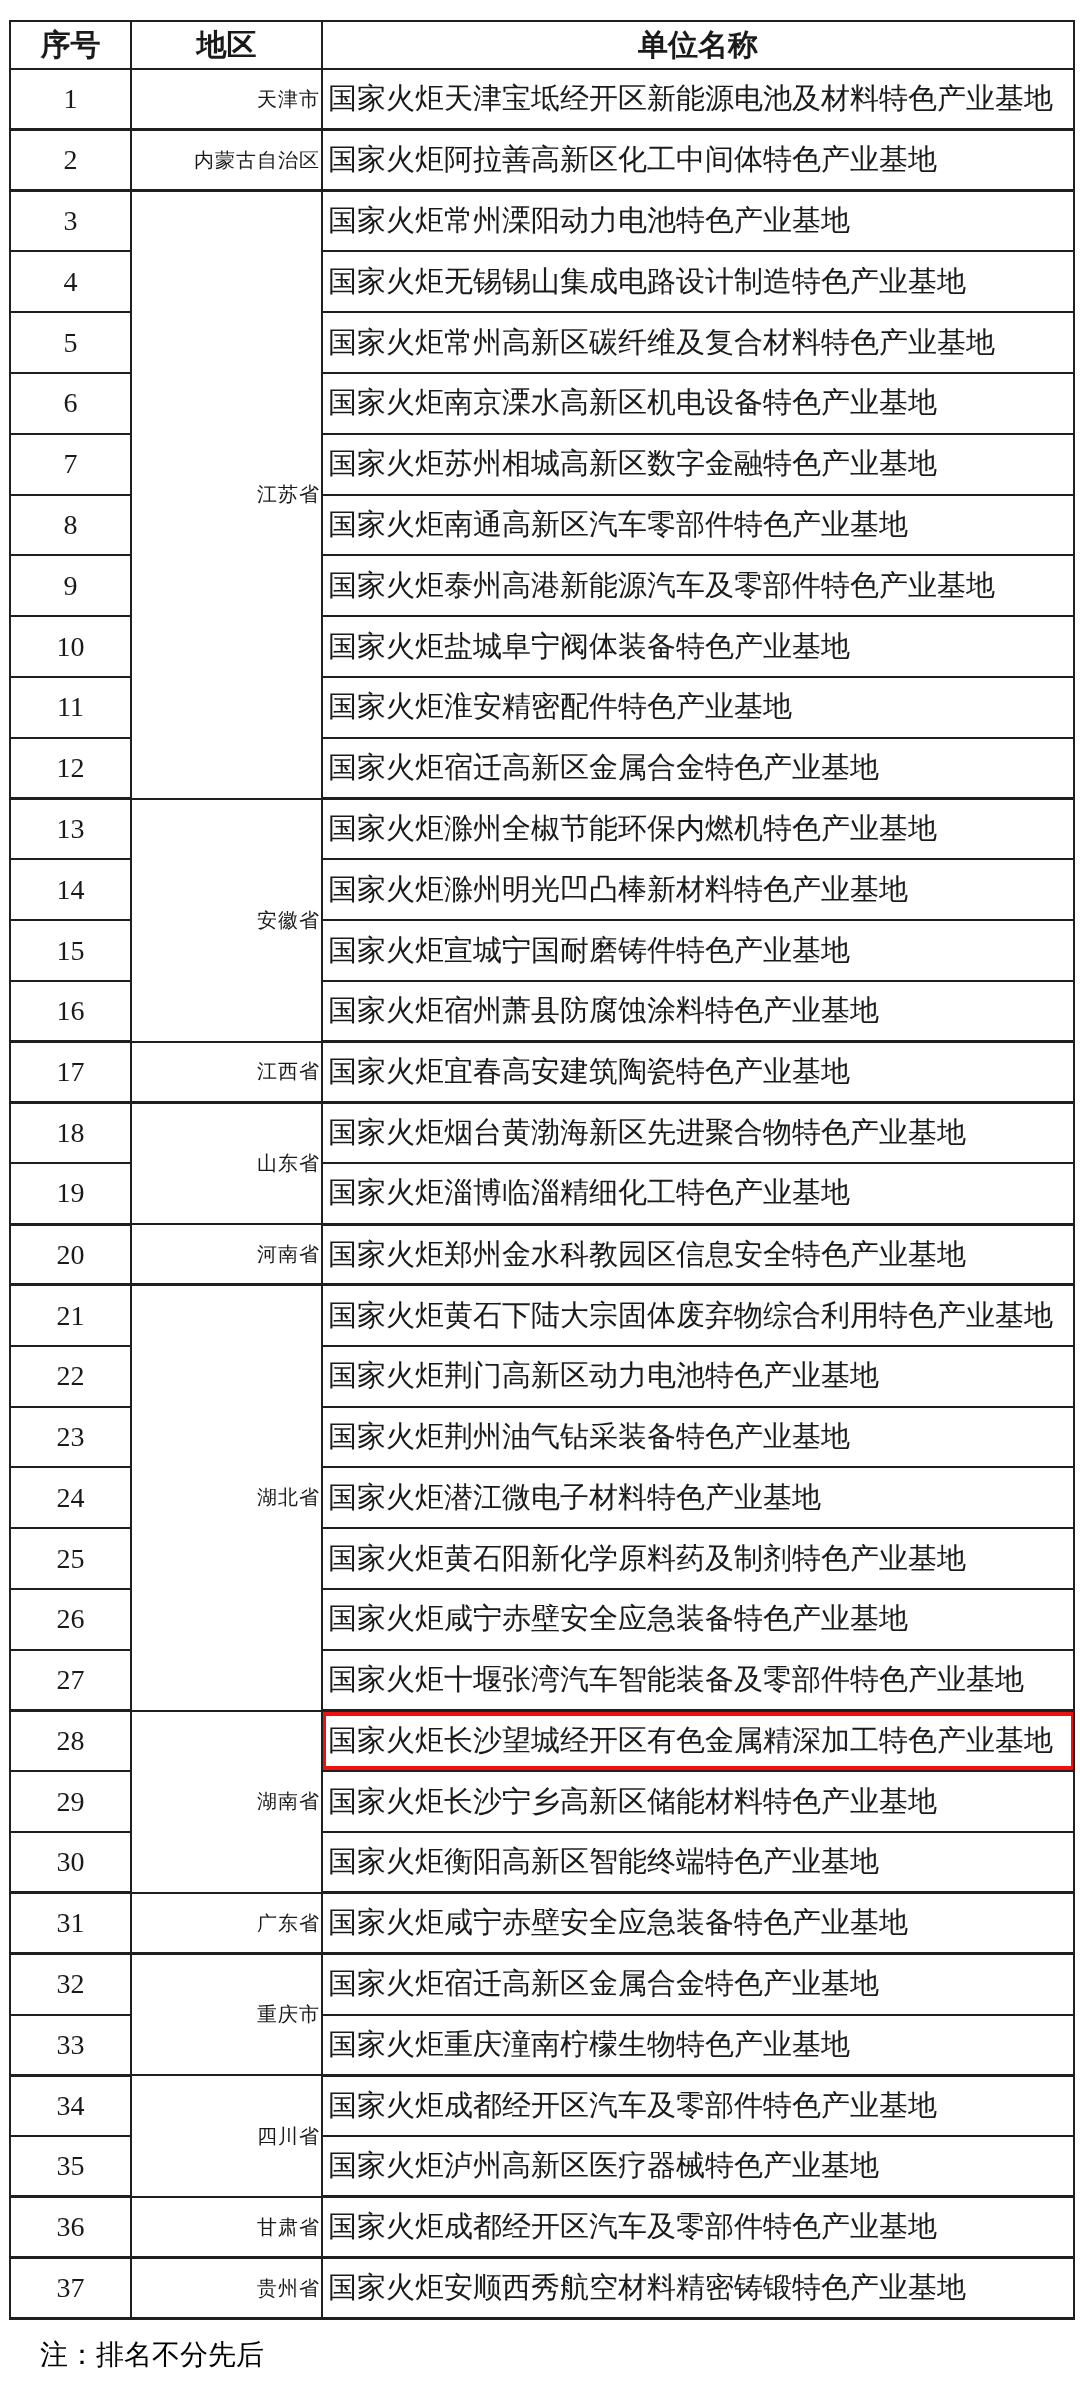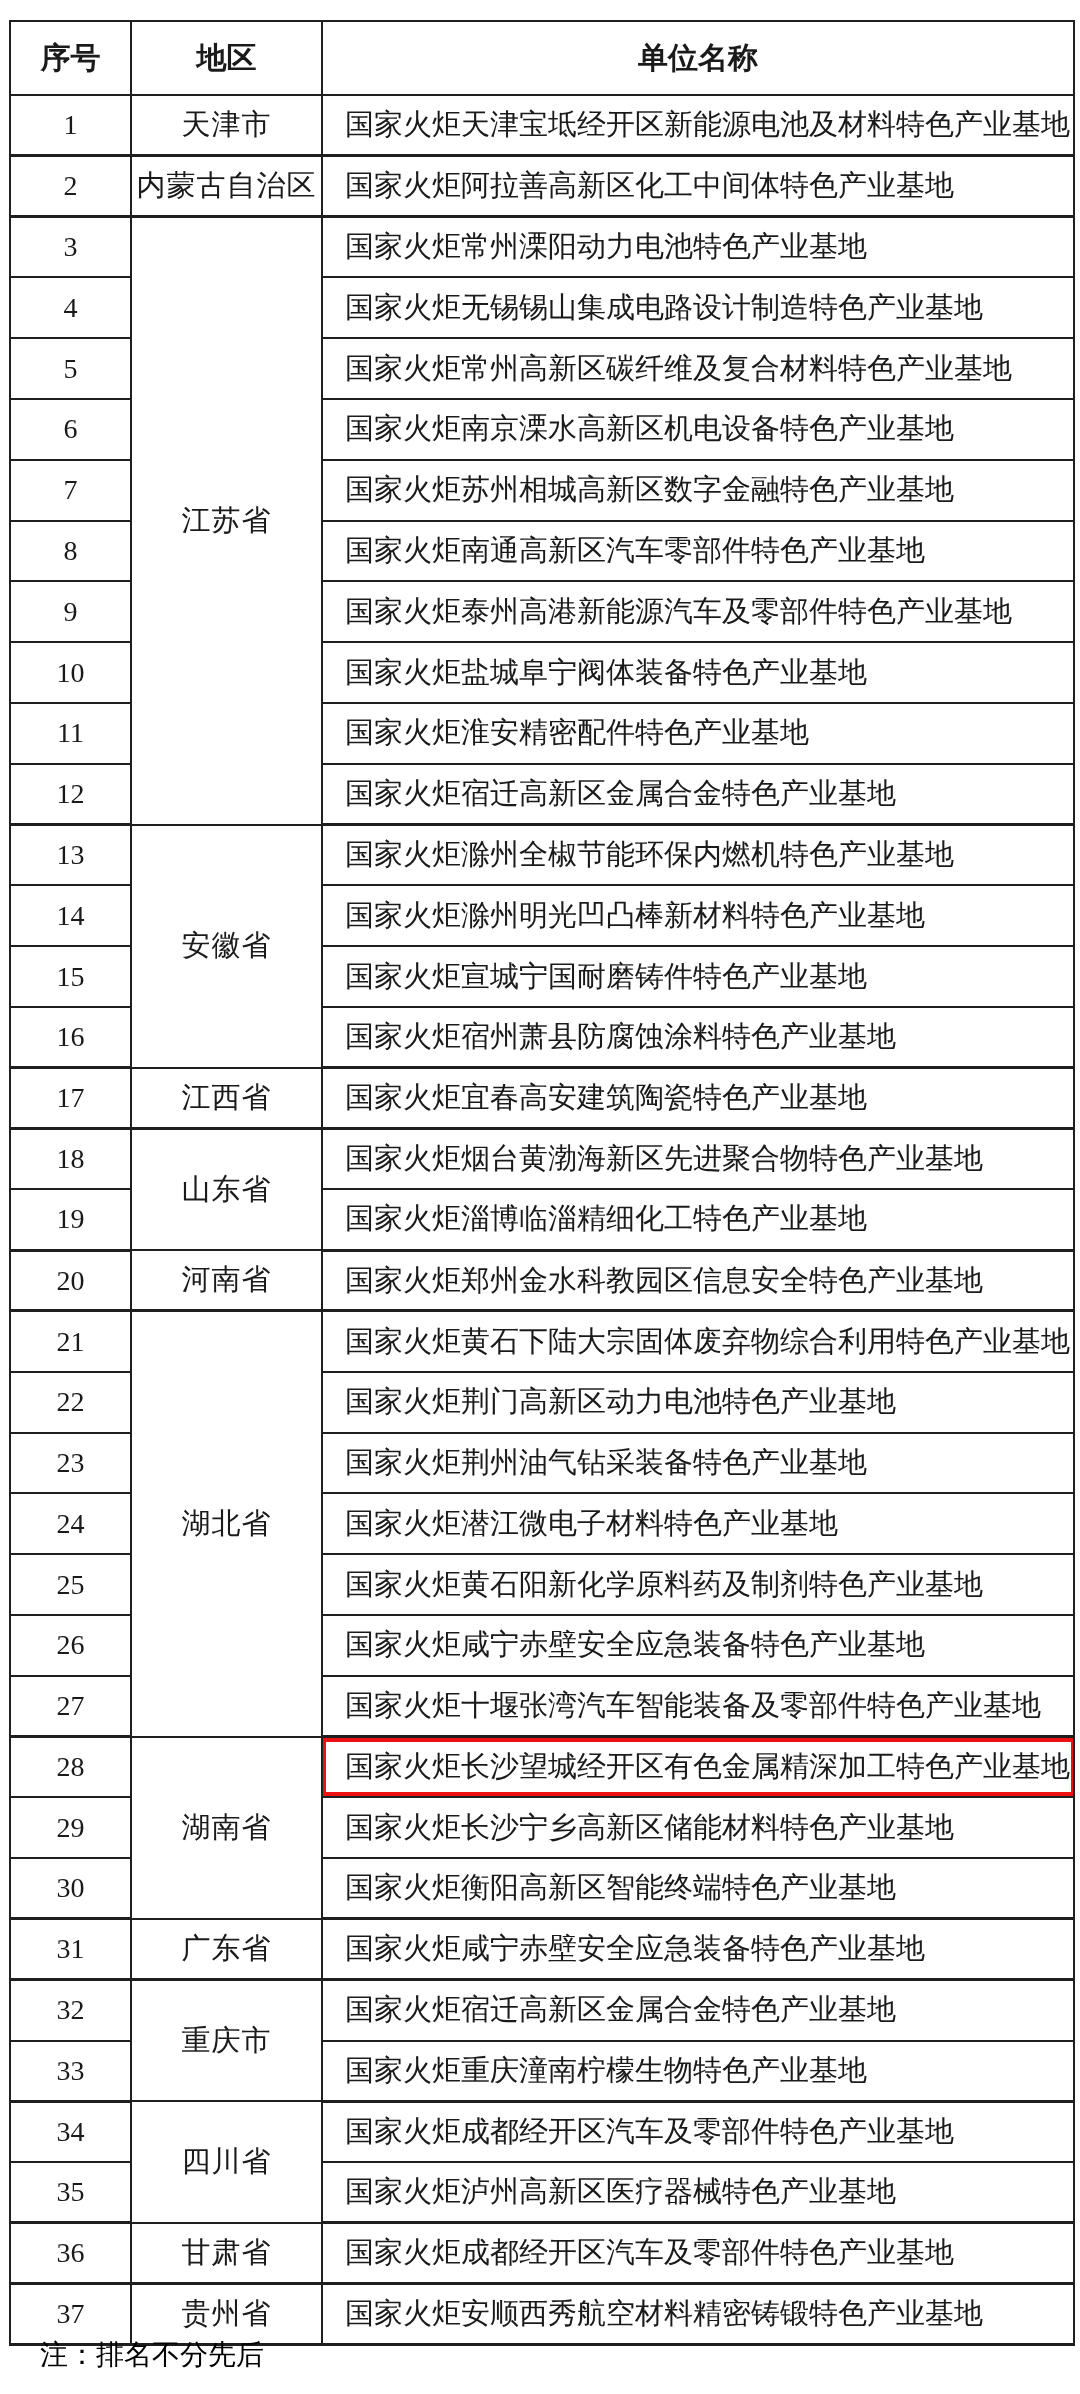--- a/index.html
+++ b/index.html
@@ -21,43 +21,43 @@
     width: 1064px;
     border-collapse: collapse;
     table-layout: fixed;
   }
   table.base-table th,
   table.base-table td {
     border: 2px solid #1f1f1f;
     vertical-align: middle;
     overflow: hidden;
   }
-  thead tr { height: 74px; }
+  thead tr { height: 48px; }
   thead th {
     font-family: "Liberation Sans", "DejaVu Sans", sans-serif;
     font-weight: bold;
     font-size: 30px;
     text-align: center;
     border-bottom-width: 3px;
     background: #ffffff;
   }
   tbody tr { height: 60.8px; }
   td.c-num {
     text-align: center;
     font-size: 28px;
   }
   td.c-region {
-    text-align: center;
-    font-size: 29px;
+    text-align: right;
+    font-size: 20px;
     border-bottom-width: 3px;
     letter-spacing: 1px;
   }
   td.c-unit {
     text-align: left;
-    padding-left: 22px;
+    padding-left: 5px;
     font-size: 29px;
     white-space: nowrap;
     position: relative;
   }
   tr.group-end td { border-bottom-width: 3px; }
   .red-box {
     position: absolute;
     left: -3px;
     top: -2px;
     right: -4px;

